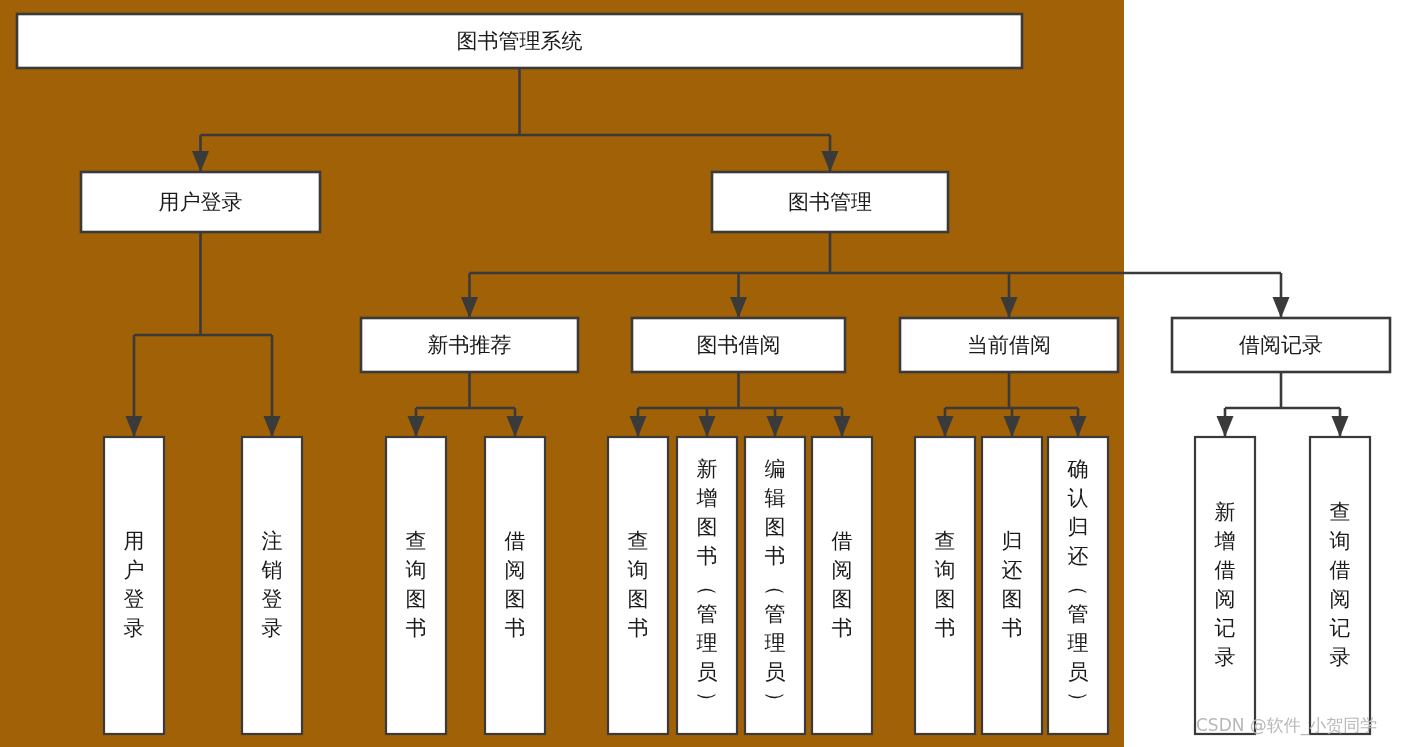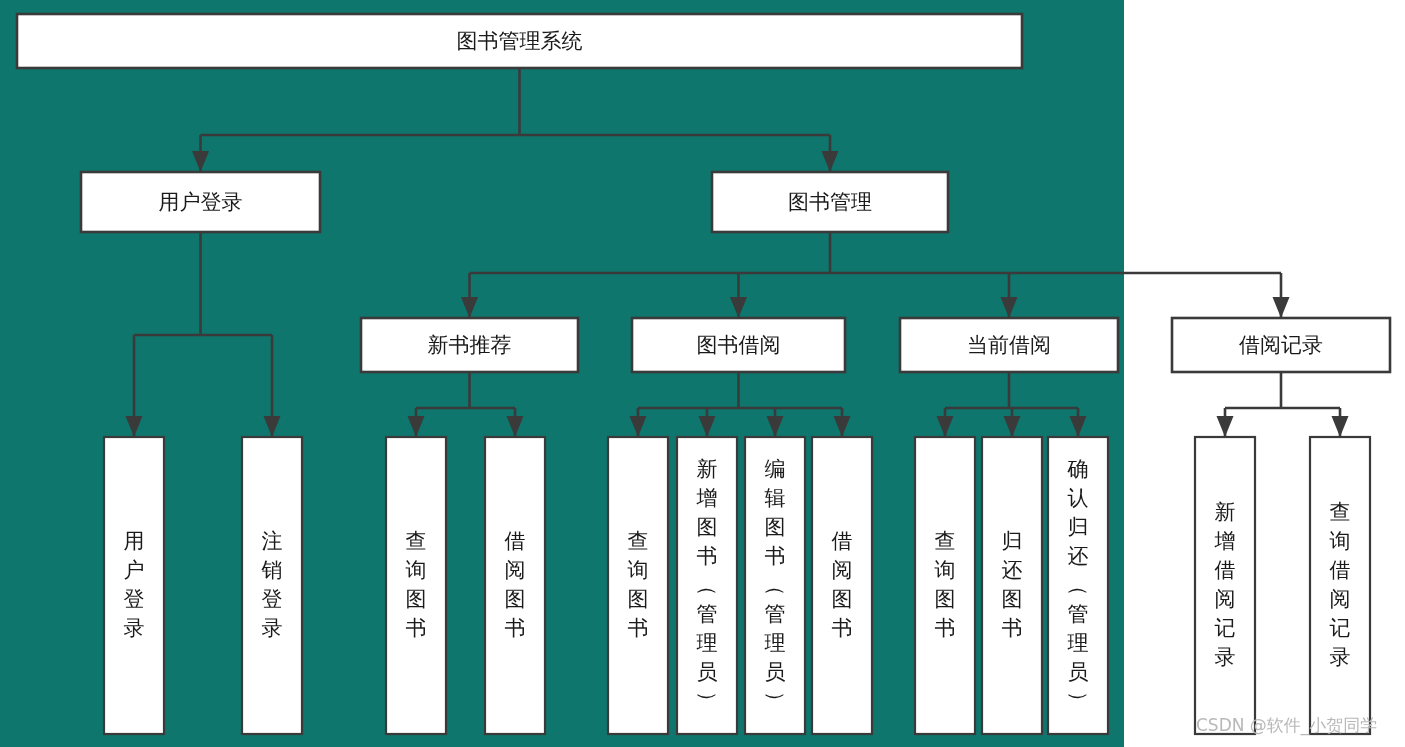--- a/index.html
+++ b/index.html
@@ -11,21 +11,21 @@
   body {
     width: 1405px;
     height: 747px;
     font-family: "DejaVu Sans", "Liberation Sans", sans-serif;
     overflow: hidden;
   }
   #diagram-root {
     position: relative;
     width: 1124px;
     height: 747px;
-    background: #0f766e;
+    background: #a16207;
   }
   svg.diagram-canvas {
     position: absolute;
     top: 0;
     left: 0;
     width: 1405px;
     height: 747px;
     display: block;
   }
   .node-box {

